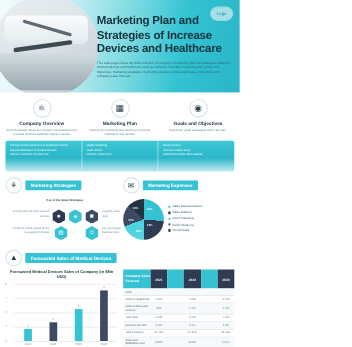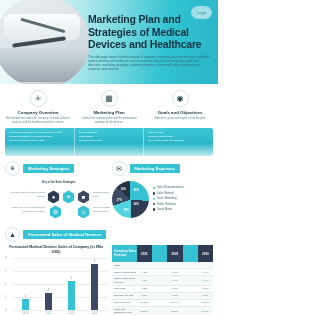--- a/index.html
+++ b/index.html
@@ -122,21 +122,21 @@
 <body>
 
 <div class="page">
 
   <div class="hero">
     <div class="hero-photo">
       <div class="arm"></div>
       <div class="arm2"></div>
     </div>
     <div class="hero-text">
-      <div class="hero-title">Marketing Plan and Strategies of Medical Devices and Healthcare</div>
+      <div class="hero-title">Marketing Plan and Strategies of Increase Devices and Healthcare</div>
       <div class="hero-sub">This slide page shows the brief overview of company's marketing plan and strategies related to medical devices and healthcare such as company overview, marketing plan, goals and objectives, marketing strategies, marketing expenses, forecasted sales, milestones and company sales forecast.</div>
     </div>
     <div class="logo-badge">Logo</div>
   </div>
 
   <div class="cols">
     <div class="col">
       <div class="col-ico">⚛</div>
       <div class="col-h">Company Overview</div>
       <div class="col-p">Brief introduction about the company, its medical device products and the healthcare market it serves.</div>

